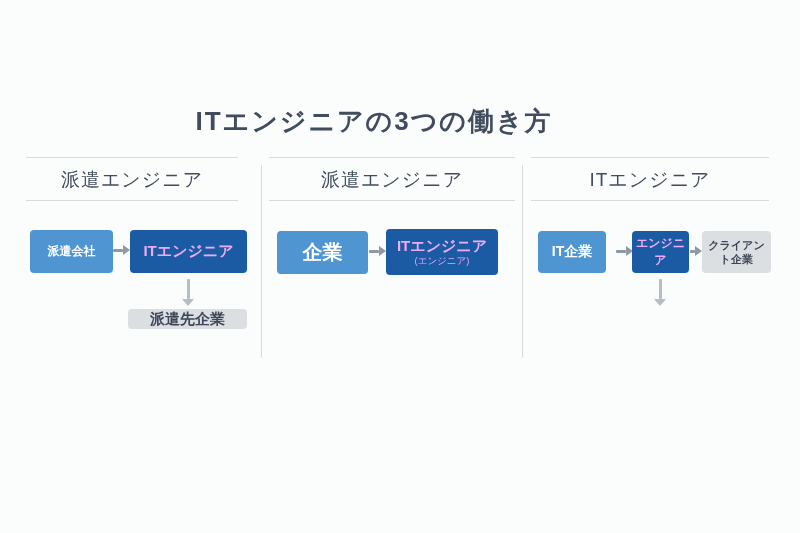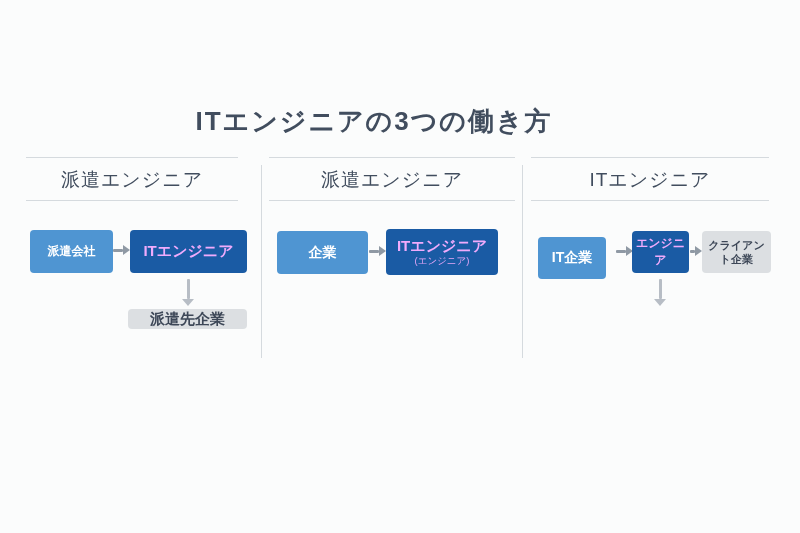--- a/index.html
+++ b/index.html
@@ -63,31 +63,31 @@
     <span class="shaft"></span>
       <span class="head"></span>
   </div>
   <div class="abs box dark" style="left:130px;top:230px;width:117px;height:43px;font-size:15px;">ITエンジニア</div>
   <div class="abs arr-d" style="left:180px;top:279px;width:16px;">
     <span class="shaft"></span>
       <span class="head"></span>
   </div>
   <div class="abs box gray" style="left:128px;top:309px;width:119px;height:20px;font-size:15px;">派遣先企業</div>
 
-  <div class="abs box light" style="left:277px;top:231px;width:91px;height:43px;font-size:14px;">企業</div>
+  <div class="abs box light" style="left:277px;top:231px;width:91px;height:43px;font-size:20px;">企業</div>
   <div class="abs arr-r" style="left:369px;top:246px;">
     <span class="shaft"></span>
       <span class="head"></span>
   </div>
   <div class="abs box dark stack" style="left:386px;top:229px;width:112px;height:46px;font-size:15px;">
     <span>ITエンジニア</span>
     <span class="box-sub">(エンジニア)</span>
   </div>
 
-  <div class="abs box light" style="left:538px;top:237px;width:68px;height:42px;font-size:14px;">IT企業</div>
+  <div class="abs box light" style="left:538px;top:231px;width:68px;height:42px;font-size:14px;">IT企業</div>
   <div class="abs arr-r" style="left:616px;top:246px;">
     <span class="shaft"></span>
       <span class="head"></span>
   </div>
   <div class="abs box dark" style="left:632px;top:231px;width:57px;height:42px;font-size:12px;">エンジニア</div>
   <div class="abs arr-r small" style="left:690px;top:246px;">
     <span class="shaft"></span>
       <span class="head"></span>
   </div>
   <div class="abs box gray" style="left:702px;top:231px;width:69px;height:42px;font-size:11px;line-height:1.3;padding:16px 3px;">クライアント企業</div>

